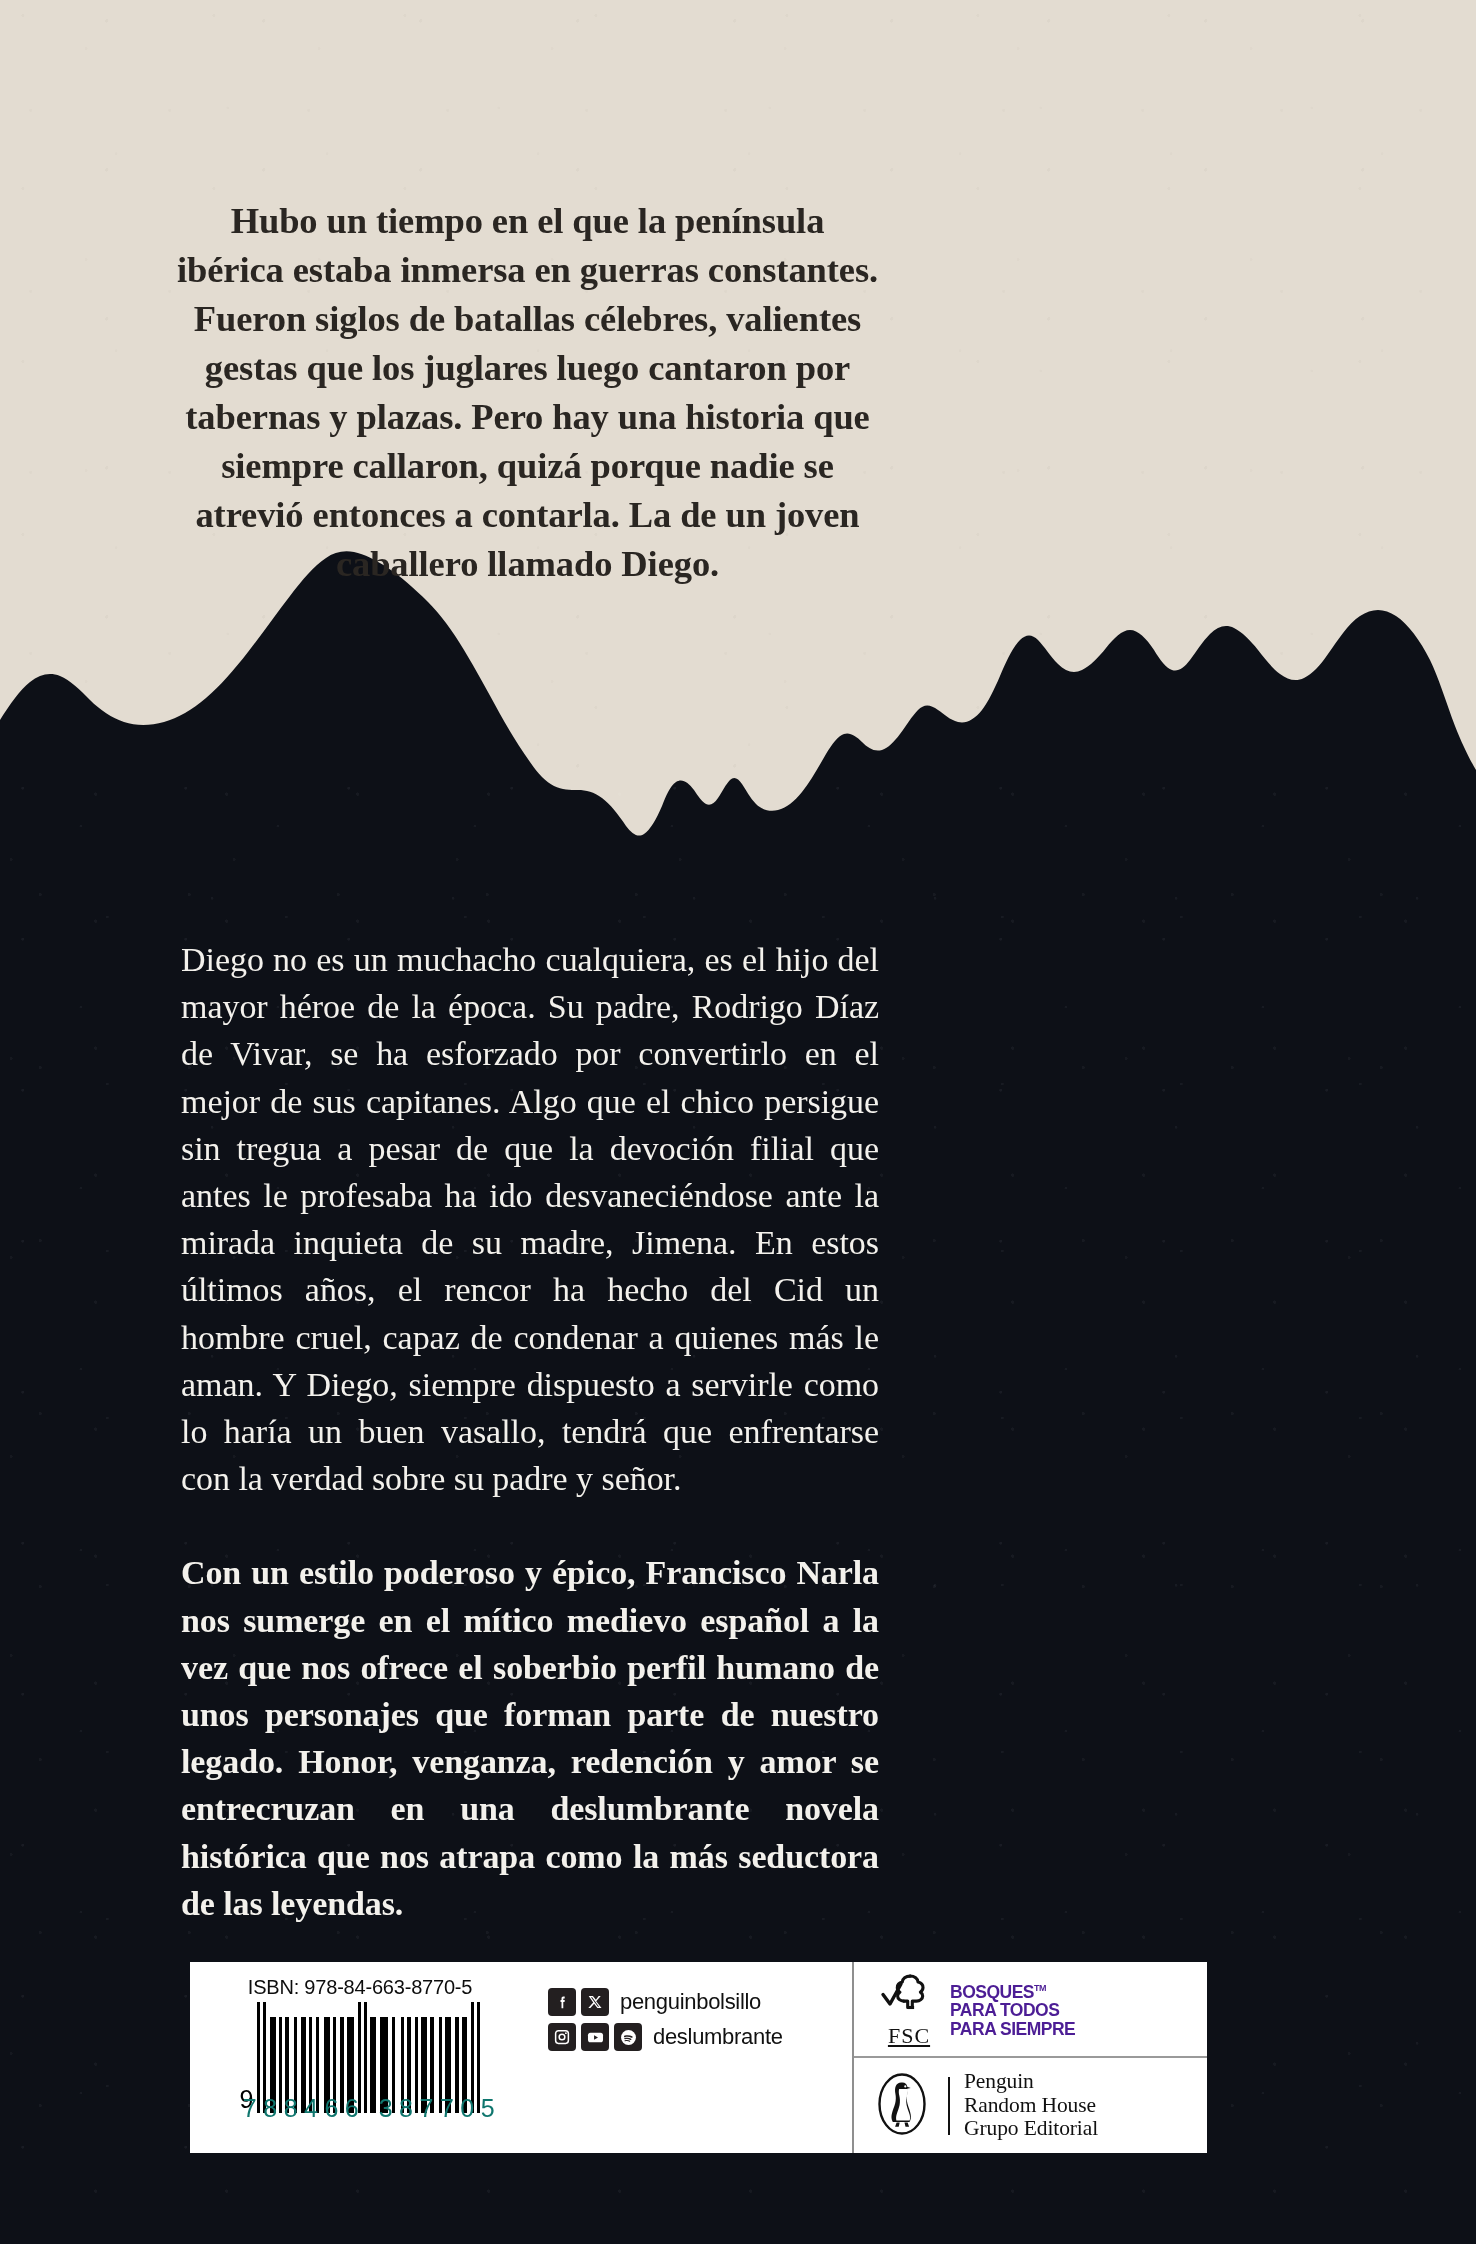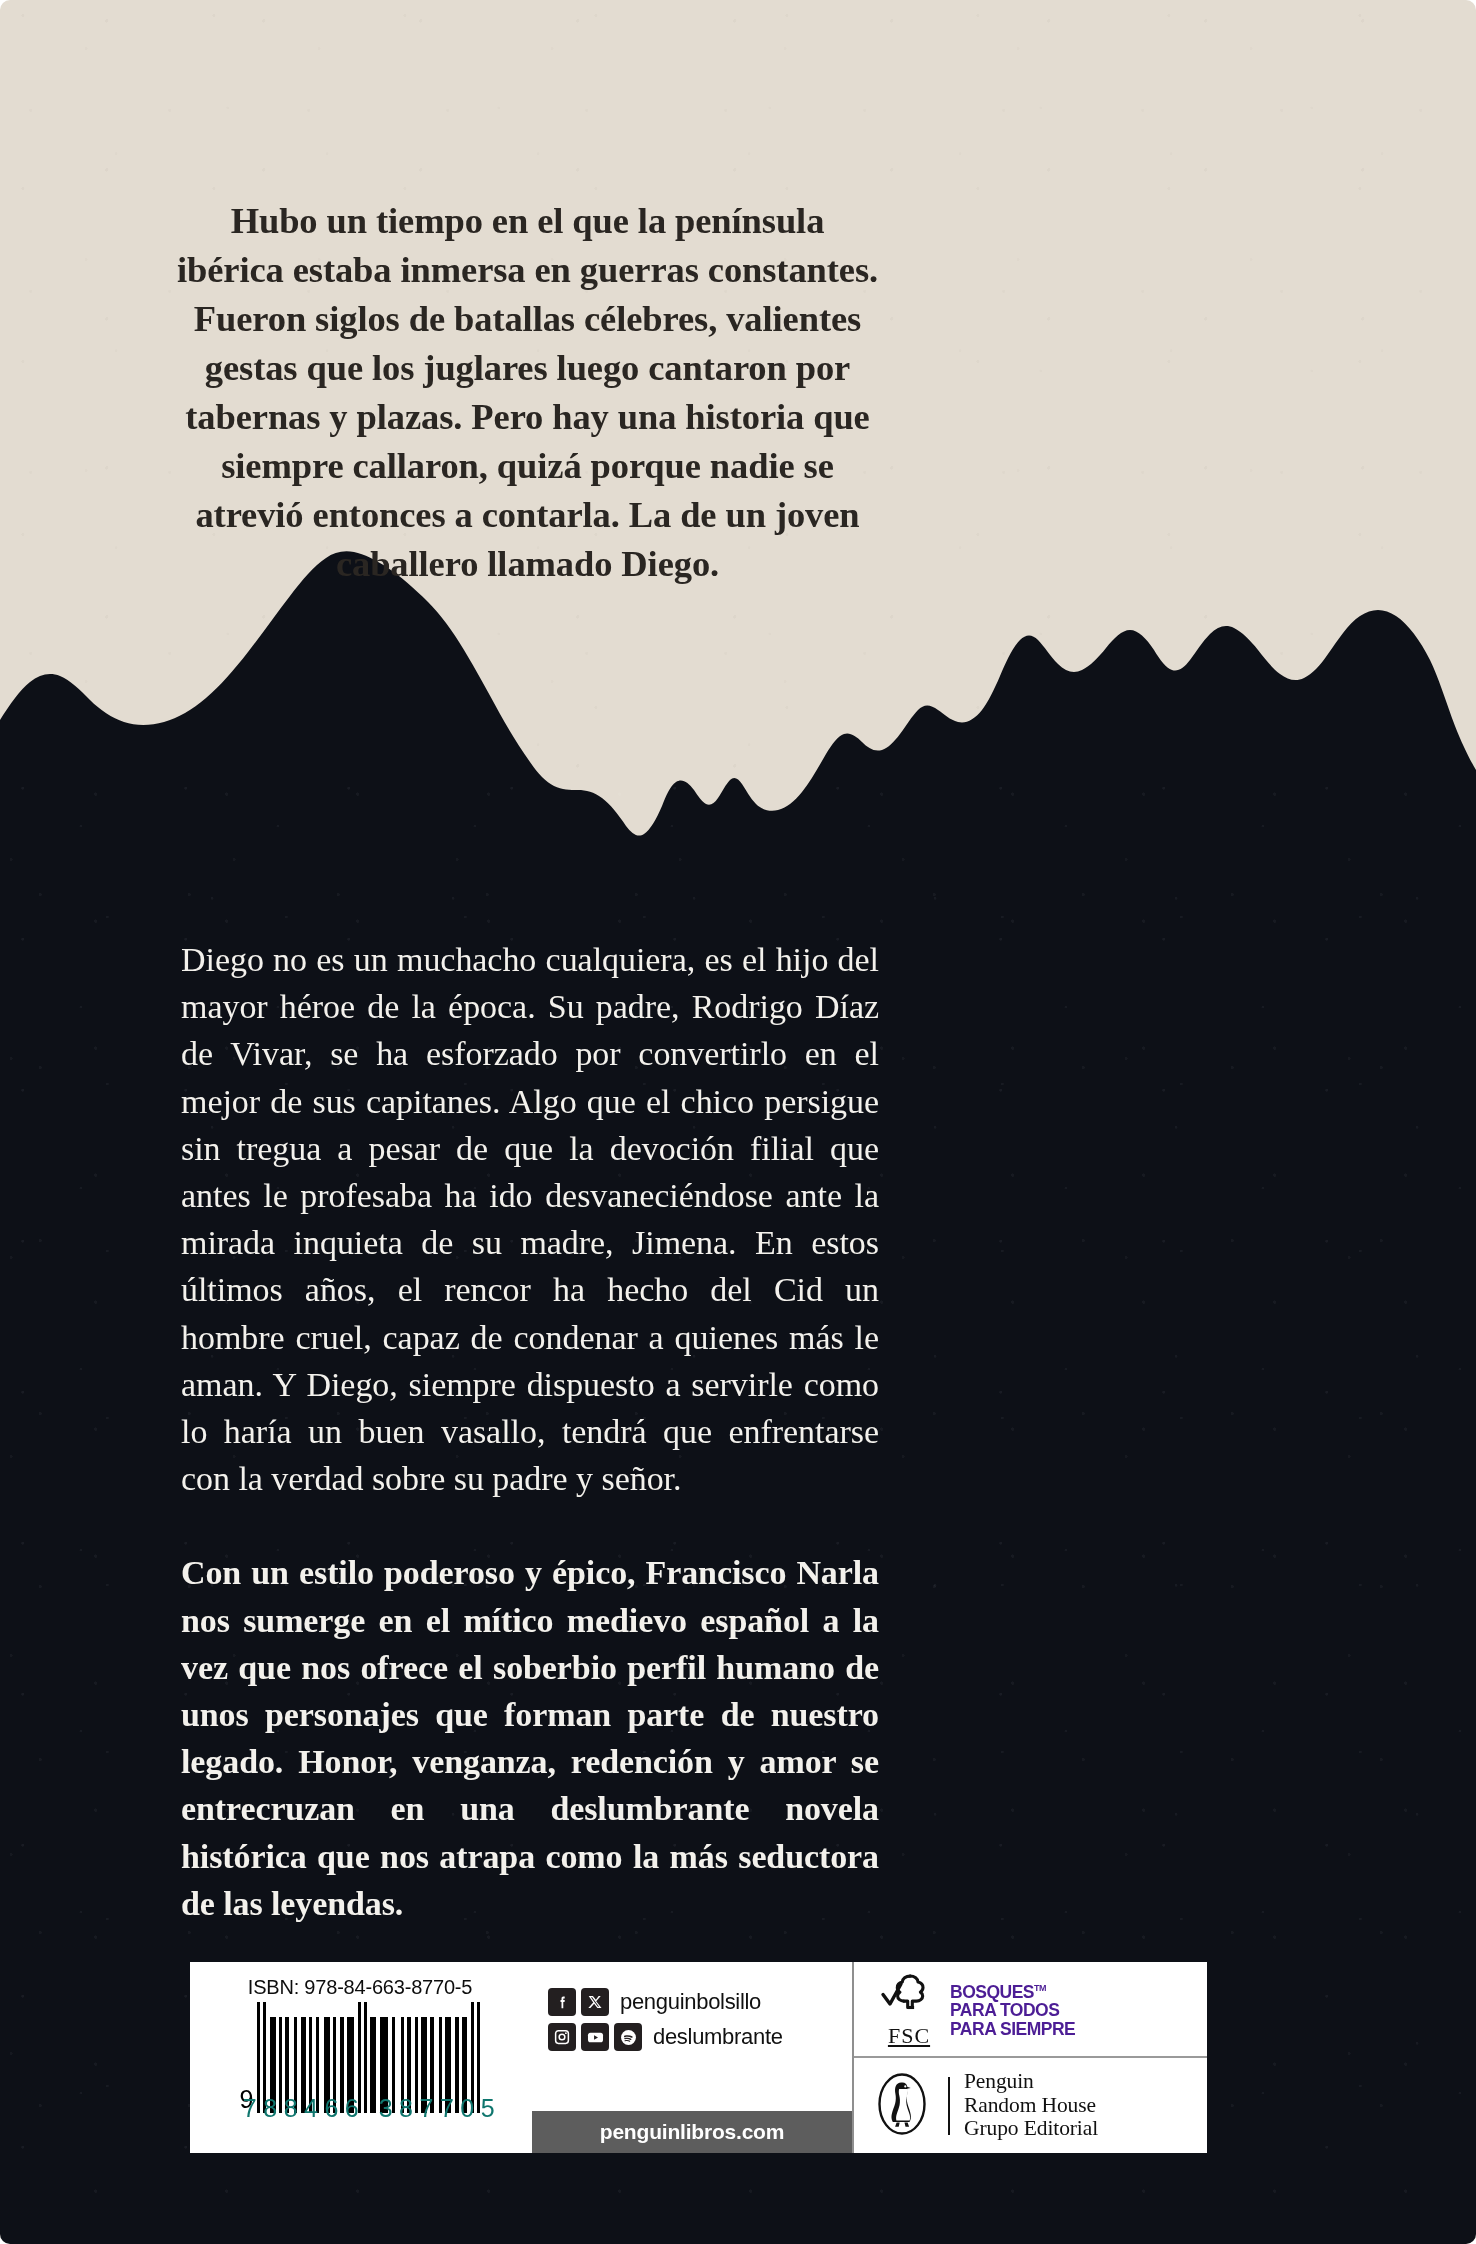--- a/index.html
+++ b/index.html
@@ -7,21 +7,20 @@
     padding: 0;
     background: #ffffff;
   }
   .cover {
     position: relative;
     width: 1476px;
     height: 2244px;
     overflow: hidden;
     background: #e3dcd1;
     font-family: "Liberation Serif", serif;
-    border-radius: 10px;
   }
 
   
   .grain-light {
     position: absolute;
     inset: 0;
     pointer-events: none;
     opacity: .55;
     background-image:
       radial-gradient(circle at 12% 9%,  rgba(140,130,115,.10) 0 1.4px, transparent 1.6px),
@@ -461,23 +460,20 @@
           <span class="soc-icon">
             <svg width="19" height="19" viewBox="0 0 24 24">
                 <circle cx="12" cy="12" r="9.4" fill="#fff"></circle>
                 <path fill="#231f20" d="M7.3 9.6c3.1-.9 6.9-.6 9.4.9.5.3.7 1 .4 1.5-.3.5-1 .6-1.5.3-2.1-1.2-5.4-1.5-8-.7-.6.2-1.2-.2-1.3-.7-.2-.6.2-1.1.8-1.3h.2zm.1 3.1c2.6-.8 5.8-.5 7.9.8.4.2.5.8.3 1.2-.3.4-.8.5-1.2.3-1.8-1.1-4.6-1.3-6.7-.7-.5.1-.9-.1-1.1-.6-.1-.4.2-.9.6-1h.2zm.3 2.9c2.1-.6 4.5-.4 6.2.6.3.2.4.6.2.9-.2.3-.6.4-.9.2-1.4-.9-3.6-1-5.4-.5-.4.1-.7-.1-.8-.4-.1-.4.1-.7.4-.8h.3z"></path>
               </svg>
           </span>
           <span class="soc-label">deslumbrante</span>
         </div>
 
       </div>
-      <div class="web-bar">
-        <span>penguinlibros.com</span>
-      </div>
     </div>
 
     <div class="pub-block">
 
       <div class="fsc-row">
         <div class="fsc-mark">
           <svg width="60" height="52" viewBox="0 0 60 52">
             <path fill="none" stroke="#111" stroke-width="3.1" stroke-linecap="round" stroke-linejoin="round" d="M31 4c4.5 0 8 2.6 8 6 2.9.6 5 2.9 5 5.6 0 1.9-1 3.5-2.6 4.5 1.4.9 2.3 2.3 2.3 3.9 0 2.8-2.8 5.1-6.3 5.1h-4.1v6.4h-4.6v-6.4h-3.9"></path>
             <path fill="none" stroke="#111" stroke-width="3.1" stroke-linecap="round" stroke-linejoin="round" d="M24.8 29.1c-3.4 0-6.2-2.2-6.2-5 0-1.6.9-3 2.3-3.9-1.6-1-2.6-2.6-2.6-4.5 0-2.7 2.1-5 5-5.6 0-3.4 3.5-6 8-6"></path>
             <path fill="none" stroke="#111" stroke-width="3.4" stroke-linecap="round" stroke-linejoin="round" d="M4 22.5l7 9.5L22 12"></path>

